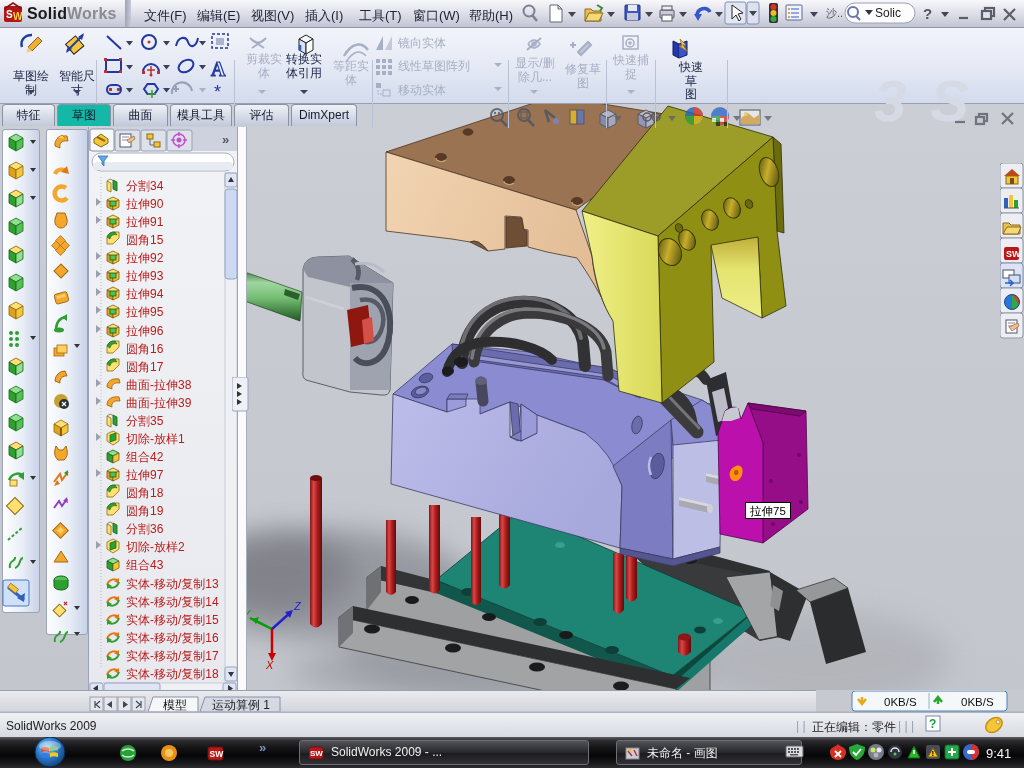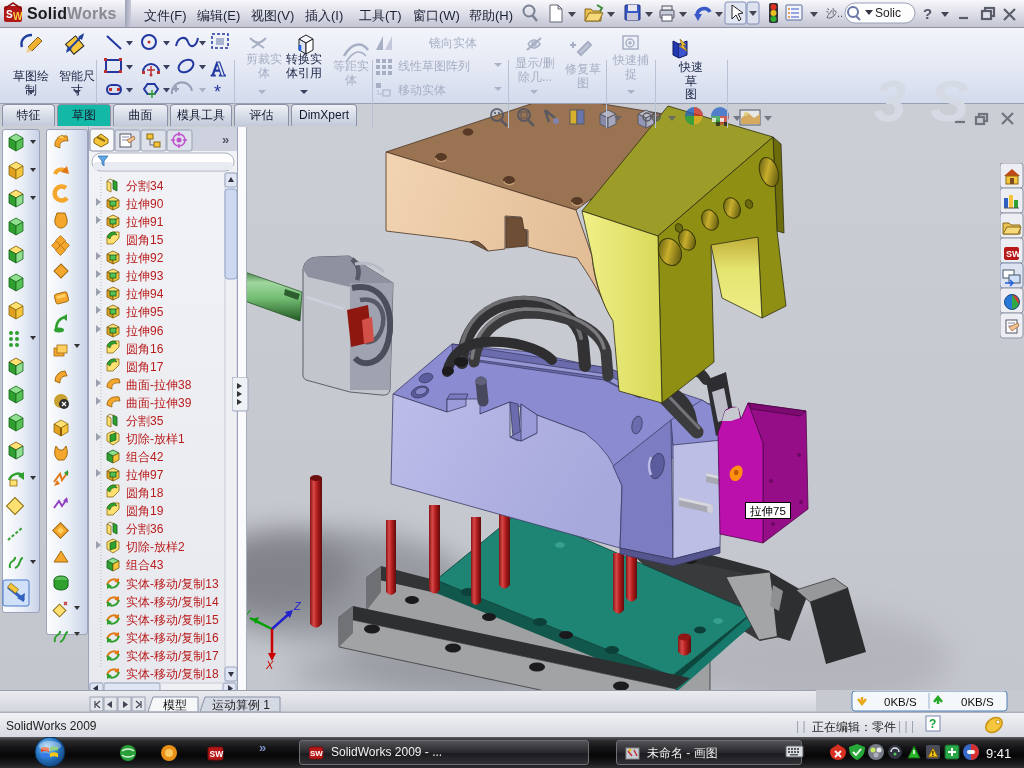--- a/index.html
+++ b/index.html
@@ -582,21 +582,21 @@
 寸</div>
 <div class="rcaret" style="left:73px; top:62px;"></div>
 <div class="rtxt g" style="left:236px; top:25px; width:56px;">剪裁实
 体</div>
 <div class="rcaret g" style="left:258px; top:62px;"></div>
 <div class="rtxt" style="left:281px; top:25px; width:46px;">转换实
 体引用</div>
 <div class="rcaret" style="left:300px; top:62px;"></div>
 <div class="rtxt g" style="left:326px; top:32px; width:50px;">等距实
 体</div>
-<div class="rtxt g" style="left:398px; top:9px; width:110px; text-align:center;">镜向实体</div>
+<div class="rtxt g" style="left:398px; top:9px; width:110px; text-align:left;">镜向实体</div>
 <div class="rtxt g" style="left:398px; top:32px; width:110px; text-align:left;">线性草图阵列</div>
 <div class="rtxt g" style="left:398px; top:56px; width:110px; text-align:left;">移动实体</div>
 <div class="rcaret g" style="left:494px; top:35px;"></div>
 <div class="rcaret g" style="left:494px; top:59px;"></div>
 <div class="rtxt g" style="left:512px; top:29px; width:46px;">显示/删
 除几...</div>
 <div class="rcaret g" style="left:530px; top:62px;"></div>
 <div class="rtxt g" style="left:560px; top:35px; width:46px;">修复草
 图</div>
 <div class="rtxt g" style="left:608px; top:26px; width:46px;">快速捕

